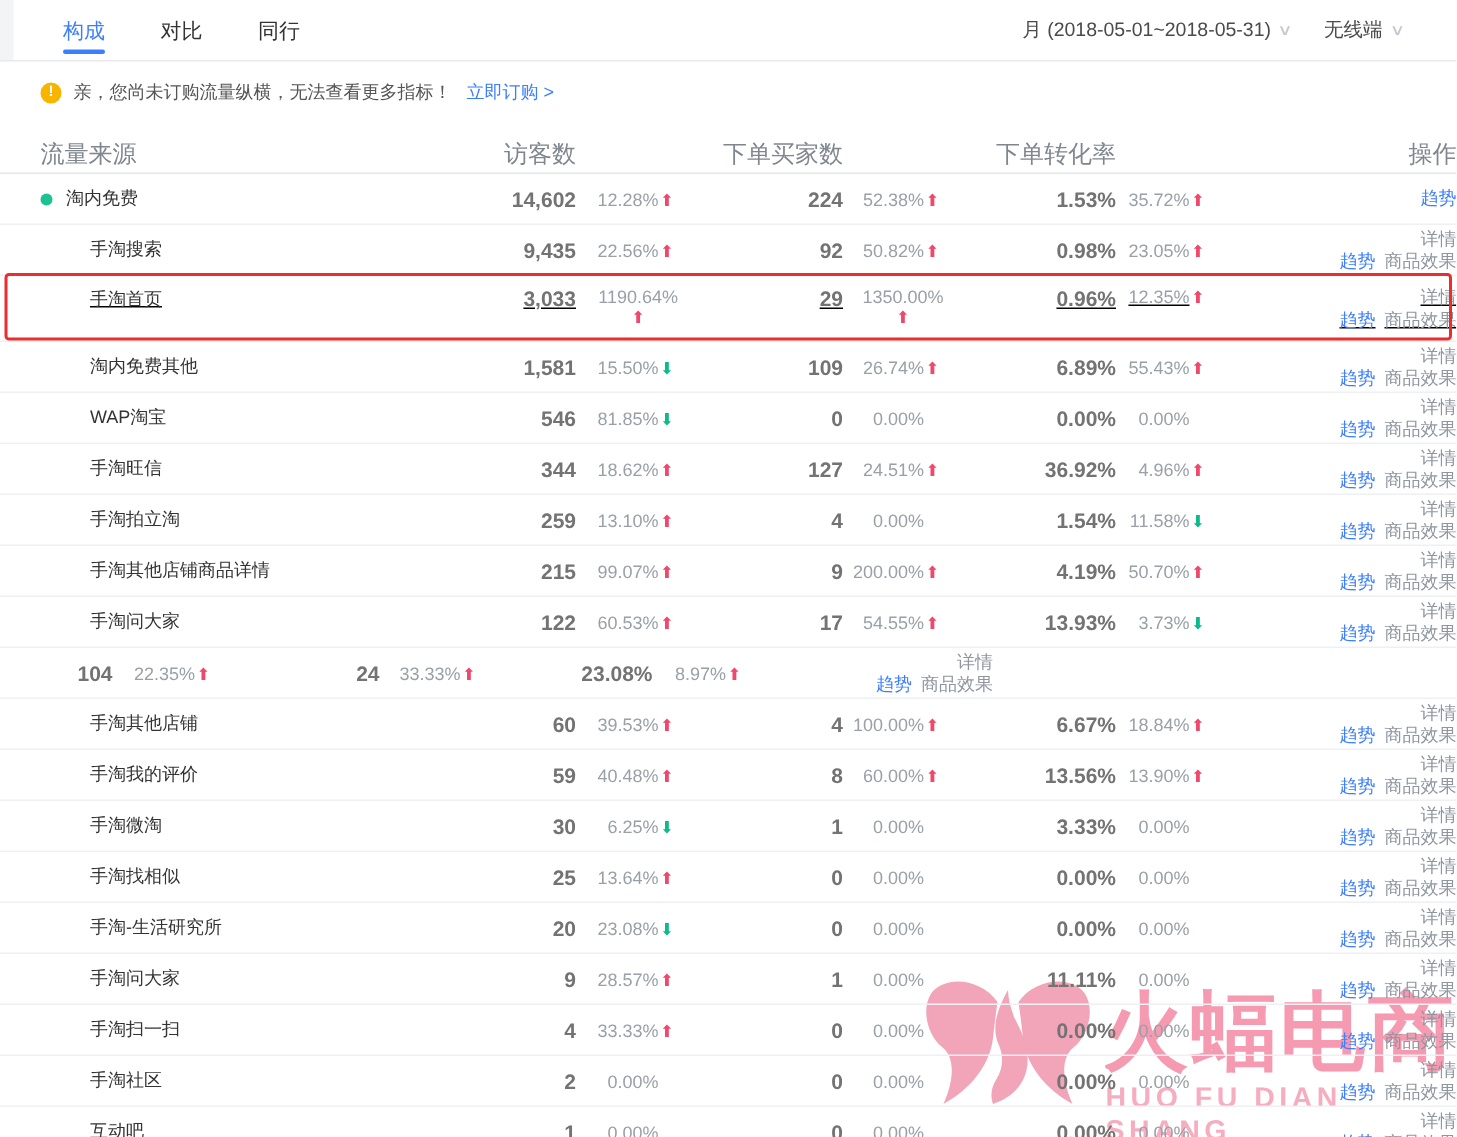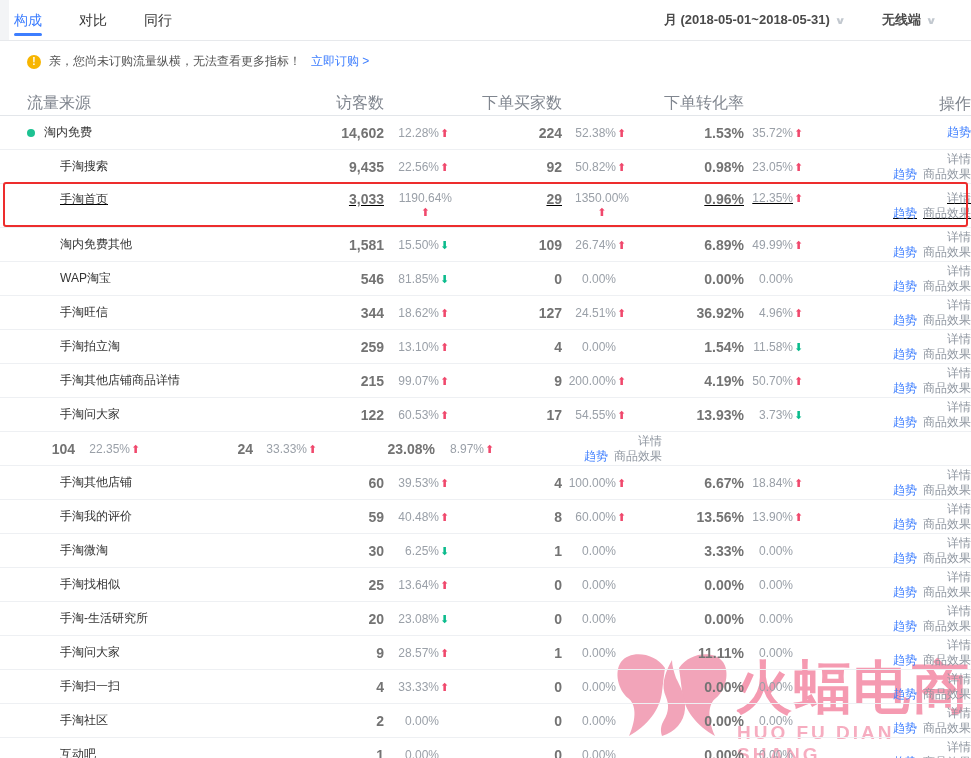--- a/index.html
+++ b/index.html
@@ -2,28 +2,28 @@
 <html><head>
 <meta charset="utf-8">
 <style>
   * { margin:0; padding:0; box-sizing:border-box; }
   html,body { width:971px; height:758px; overflow:hidden; background:#fff;
     font-family:"Liberation Sans","DejaVu Sans",sans-serif; }
   .page { position:relative; width:971px; height:758px; overflow:hidden; background:#fff; }
 
   
   .topbar { position:relative; height:41px; border-bottom:1px solid #e7e9ec;
-    display:flex; align-items:center; padding-left:14px; background:#fff; z-index:6; }
+    display:flex; align-items:center; padding-left:42px; background:#fff; z-index:6; }
   .topbar::before { content:""; position:absolute; left:0; top:0; width:9px; height:40px; background:#f3f4f6; }
   .tab { font-size:14px; color:#333; margin-right:37px; height:40px; line-height:40px;
     cursor:pointer; position:relative; }
   .tab.active { color:#3d7eff; }
   .tab.active::after { content:""; position:absolute; left:0; right:0; bottom:4px;
     height:3px; border-radius:2px; background:#3d7eff; }
-  .top-filters { margin-left:auto; display:flex; align-items:center; gap:38px; padding-right:36px;font-weight:bold; }
+  .top-filters { margin-left:auto; display:flex; align-items:center; gap:22px; padding-right:36px; }
   .filter { font-size:13px; color:#4a4a4a; display:flex; align-items:center; gap:6px; cursor:pointer; }
   .caret { color:#c2c8cf; font-size:10px; transform:scaleX(1.4); display:inline-block; }
 
   
   .notice { display:flex; align-items:center; gap:8px; padding:12px 0 0 27px; font-size:12px; color:#555; position:relative; z-index:6;}
   .warn-ico { width:14px; height:14px; border-radius:50%; background:#f7b500; color:#fff;
     font-size:10px; font-weight:bold; text-align:center; line-height:14px; flex:0 0 auto; }
   .notice-link { color:#3d7eff; cursor:pointer; margin-left:2px; }
 
   
@@ -166,21 +166,21 @@
   <div class="trow indent">
     <div class="cell c-name">
 
       <span class="src-name">淘内免费其他</span>
     </div>
     <div class="cell c-val w-v1 v-visitors">1,581</div>
     <div class="cell c-chg w-c1 g-visitors"><span>15.50%</span><span class="arrow down">⬇</span></div>
     <div class="cell c-val w-v2 v-buyers">109</div>
     <div class="cell c-chg w-c2 g-buyers"><span>26.74%</span><span class="arrow up">⬆</span></div>
     <div class="cell c-val w-v3 v-conv">6.89%</div>
-    <div class="cell c-chg w-c3 g-conv"><span>49.99%</span><span class="arrow up">⬆</span></div>
+    <div class="cell c-chg w-c3 g-conv"><span>55.43%</span><span class="arrow up">⬆</span></div>
     <div class="cell c-act">
       <div class="act-l1"><span class="act-line1">详情</span></div>
       <div class="act-l2">
         <span class="act-trend">趋势</span><span class="act-prod">商品效果</span>
       </div>
     </div>
 
   </div>
 
   <div class="trow indent">

